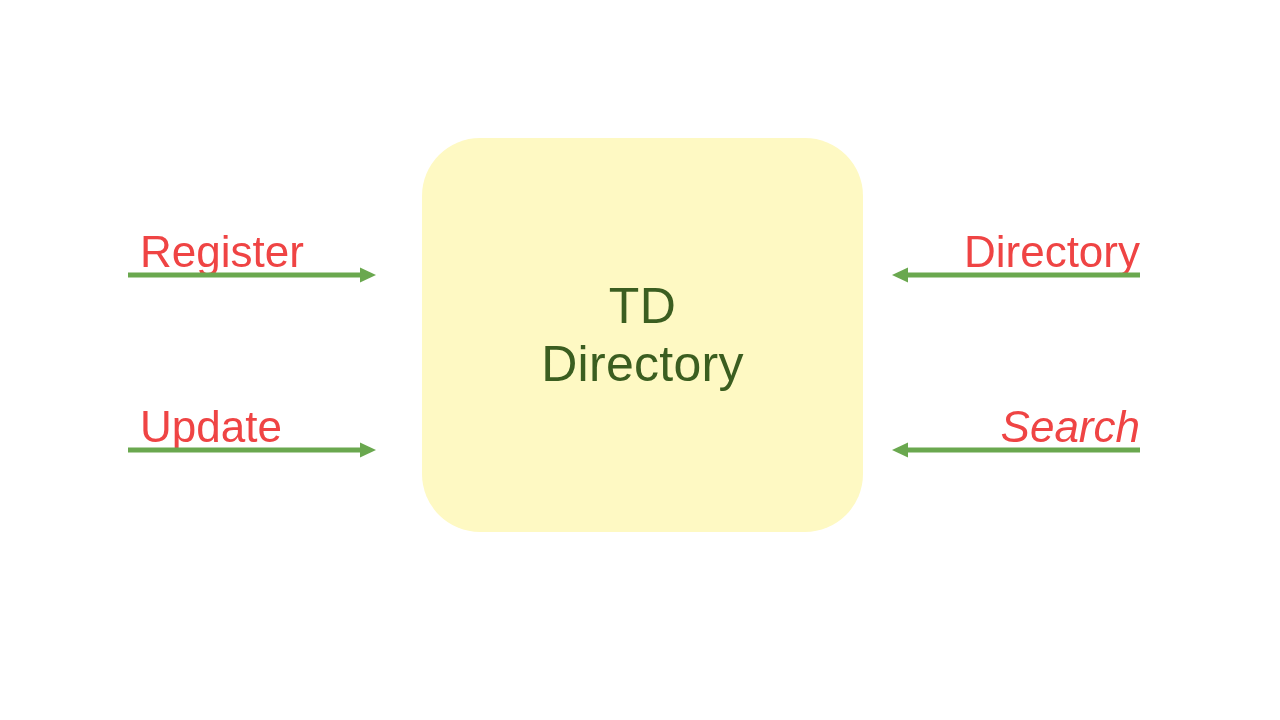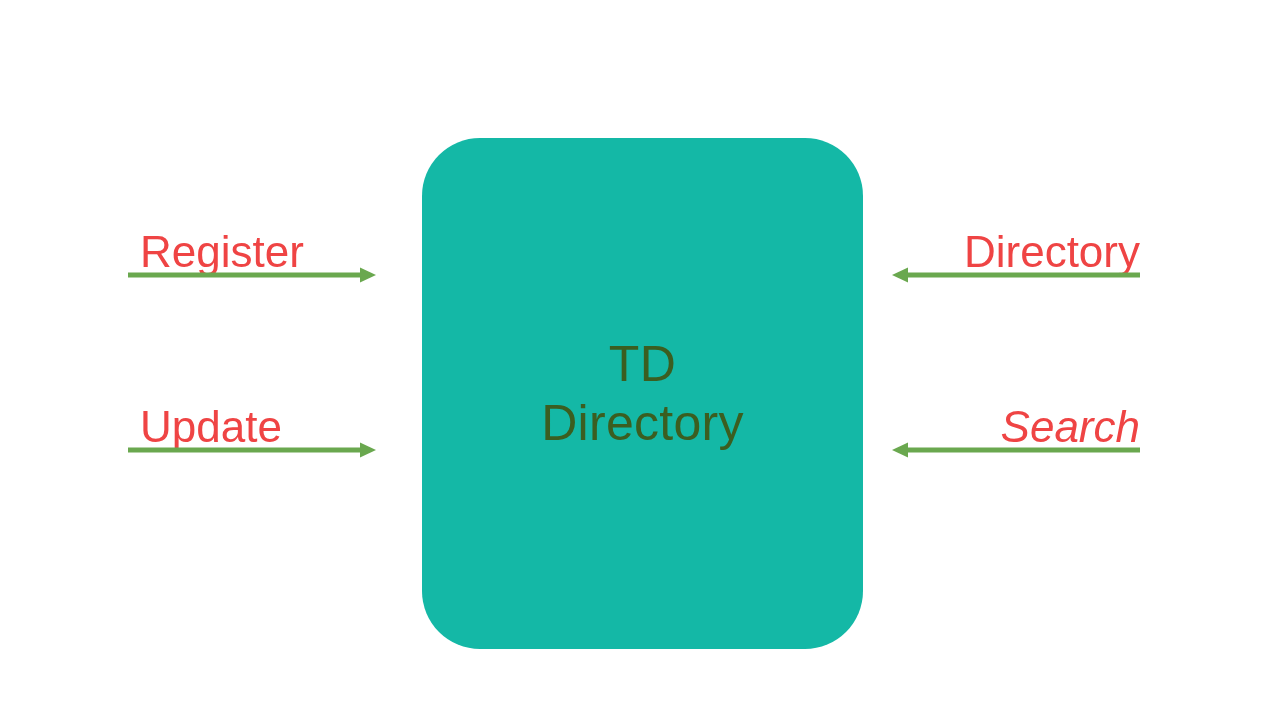--- a/index.html
+++ b/index.html
@@ -21,22 +21,22 @@
     width: 1280px;
     height: 720px;
   }
 
   
   .node-box {
     position: absolute;
     left: 422px;
     top: 138px;
     width: 441px;
-    height: 511px;
-    background: #14b8a6;
+    height: 394px;
+    background: #fef9c3;
     border-radius: 58px;
     display: flex;
     align-items: center;
     justify-content: center;
   }
   .node-label {
     text-align: center;
     color: #3b5e20;
     font-family: "Liberation Sans", sans-serif;
     font-size: 50px;

